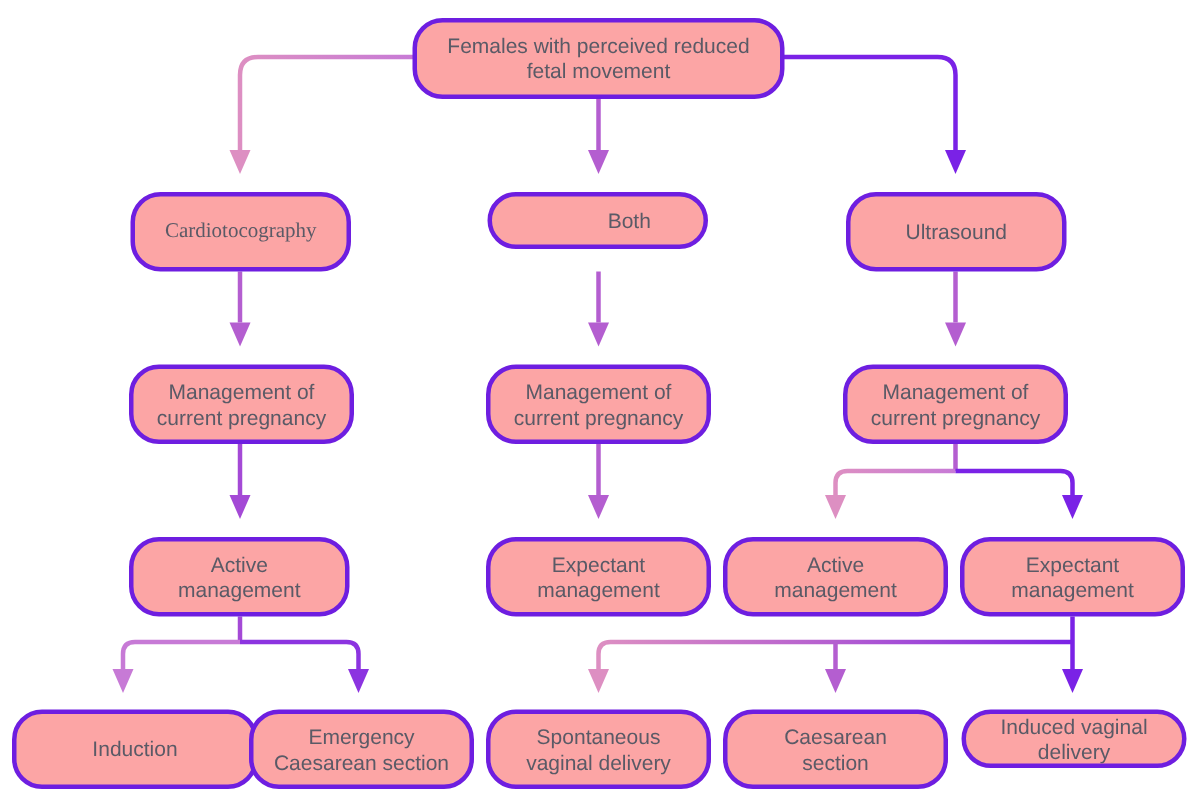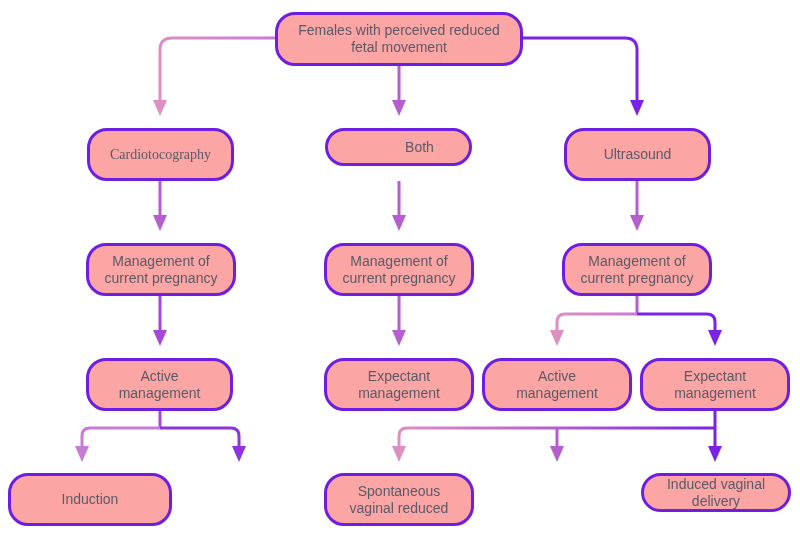--- a/index.html
+++ b/index.html
@@ -108,21 +108,29 @@
 management</span>
     </div>
   <div class="node" style="left:640px;top:358px;width:150px;height:53px;">
     <span>Expectant
 management</span>
     </div>
 
   <div class="node" style="left:8px;top:473px;width:164px;height:53px;">
     <span>Induction</span>
     </div>
+  <div class="node" style="left:166px;top:473px;width:150px;height:53px;">
+    <span>Emergency
+Caesarean section</span>
+    </div>
   <div class="node" style="left:324px;top:473px;width:150px;height:53px;">
     <span>Spontaneous
-vaginal reduced</span>
+vaginal delivery</span>
+    </div>
+  <div class="node" style="left:482px;top:473px;width:150px;height:53px;">
+    <span>Caesarean
+section</span>
     </div>
   <div class="node" style="left:641px;top:473px;width:150px;height:39px;">
     <span>Induced vaginal
 delivery</span>
     </div>
 </div>
 
 </body></html>

